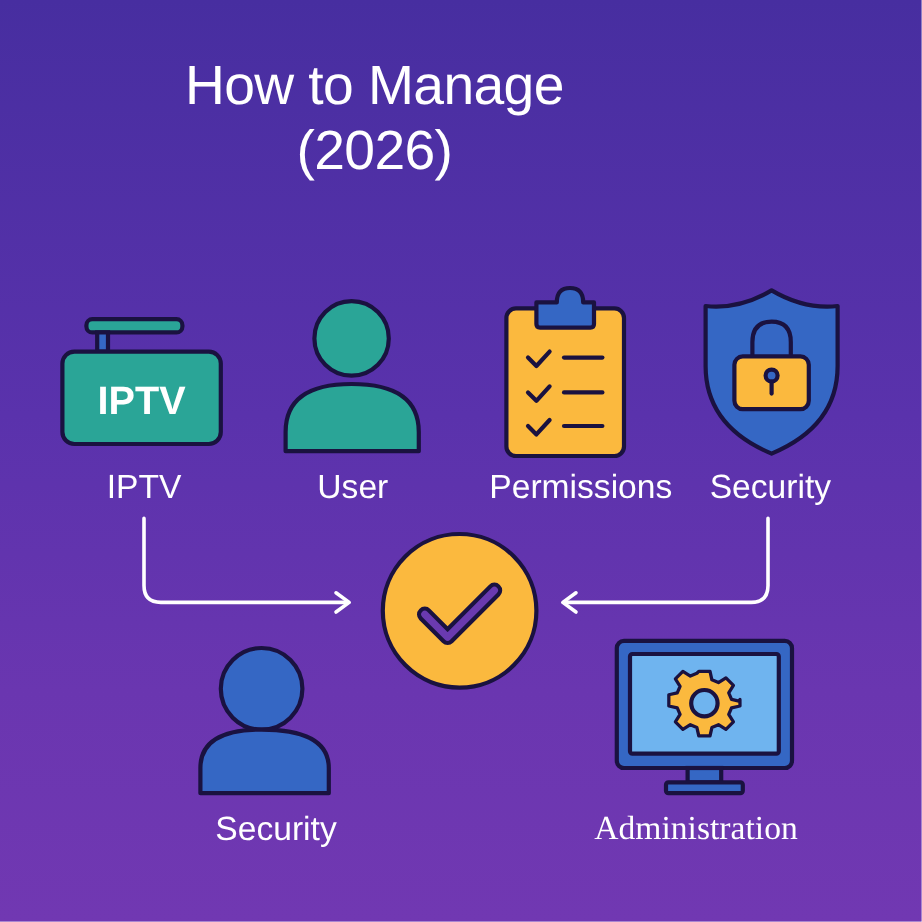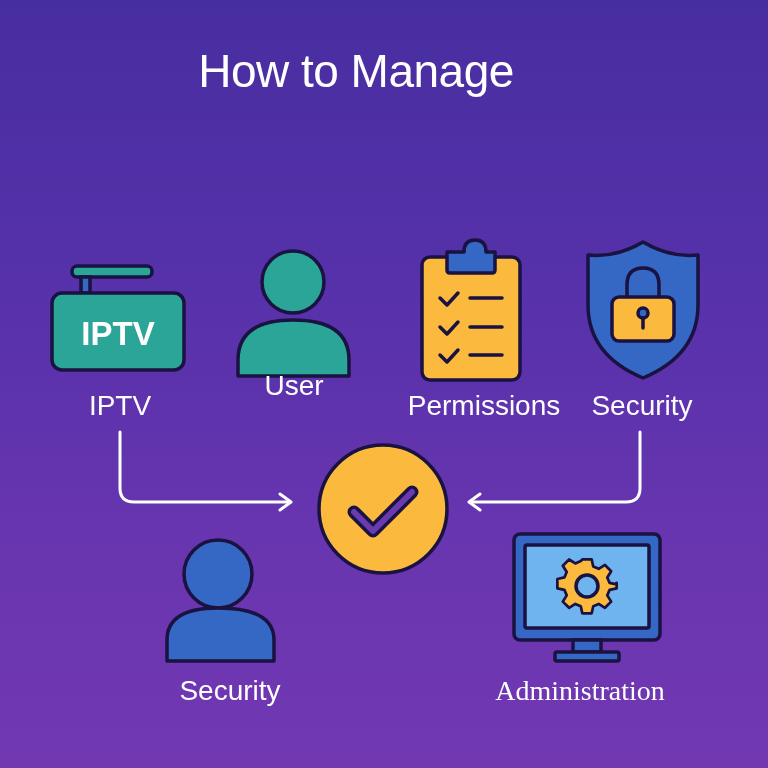--- a/index.html
+++ b/index.html
@@ -4,34 +4,35 @@
 <style>
   html, body { margin:0; padding:0; }
   body {
     width:768px; height:768px; overflow:hidden; position:relative;
     background: linear-gradient(180deg, #472ea0 0%, #5a32ac 45%, #6a36b0 75%, #7138b2 100%);
     font-family: "Liberation Sans", "DejaVu Sans", sans-serif;
     color:#fff;
   }
   .title {
     position:absolute; left:0; top:44px; width:624px; text-align:center;
-    font-size:46px; line-height:54px; font-weight:normal; letter-spacing:-0.5px;padding-left:44px;
+    font-size:46px; line-height:54px; font-weight:normal; letter-spacing:-0.5px;
   }
   .title span { display:block; }
   .label {
     position:absolute; font-size:28px; text-align:center; white-space:nowrap;
     transform:translateX(-50%);
   }
   svg.abs { position:absolute; left:0; top:0; }
 </style>
 </head>
 <body>
 
 <div class="title">
   <span>How to Manage</span>
+  <span>(2026)</span>
 </div>
 
 <svg class="abs" width="768" height="768" viewBox="0 0 768 768">
 
   <g fill="none" stroke="#ffffff" stroke-width="3" stroke-linecap="round" stroke-linejoin="round">
     <path d="M120 432 V488 Q120 502 134 502 H290"></path>
     <path d="M280 494 L291 502 L280 510"></path>
   </g>
   <g fill="none" stroke="#ffffff" stroke-width="3" stroke-linecap="round" stroke-linejoin="round">
     <path d="M640 432 V488 Q640 502 626 502 H470"></path>
@@ -88,17 +89,17 @@
     <rect x="573" y="640" width="28" height="12" fill="#3567c4"></rect>
     <rect x="555" y="652" width="64" height="9" rx="2" fill="#3567c4"></rect>
     <g transform="translate(587 586)" fill="#fbb93e" stroke-linejoin="round">
       <path d="M-6 -31 H6 L8 -22 L15 -19 L23 -24 L31 -16 L26 -8 L29 -1 L38 1 V-1 L38 6 L29 8 L26 15 L31 23 L23 31 L15 26 L8 29 L6 38 H-6 L-8 29 L-15 26 L-23 31 L-31 23 L-26 15 L-29 8 L-38 6 V-6 L-29 -8 L-26 -15 L-31 -23 L-23 -31 L-15 -26 L-8 -29 Z" transform="scale(0.78) translate(0 -3)"></path>
       <circle cx="0" cy="0" r="11" fill="#6fb4ef"></circle>
     </g>
   </g>
 </svg>
 
 <div class="label" style="left:120px; top:390px;">IPTV</div>
-<div class="label" style="left:294px; top:370px;">User</div>
+<div class="label" style="left:294px; top:390px;">User</div>
 <div class="label" style="left:484px; top:390px;">Permissions</div>
 <div class="label" style="left:642px; top:390px;">Security</div>
 <div class="label" style="left:230px; top:675px;">Security</div>
 <div class="label" style="left:580px; top:675px;font-family:Liberation Serif, serif;">Administration</div>
 
 </body></html>

